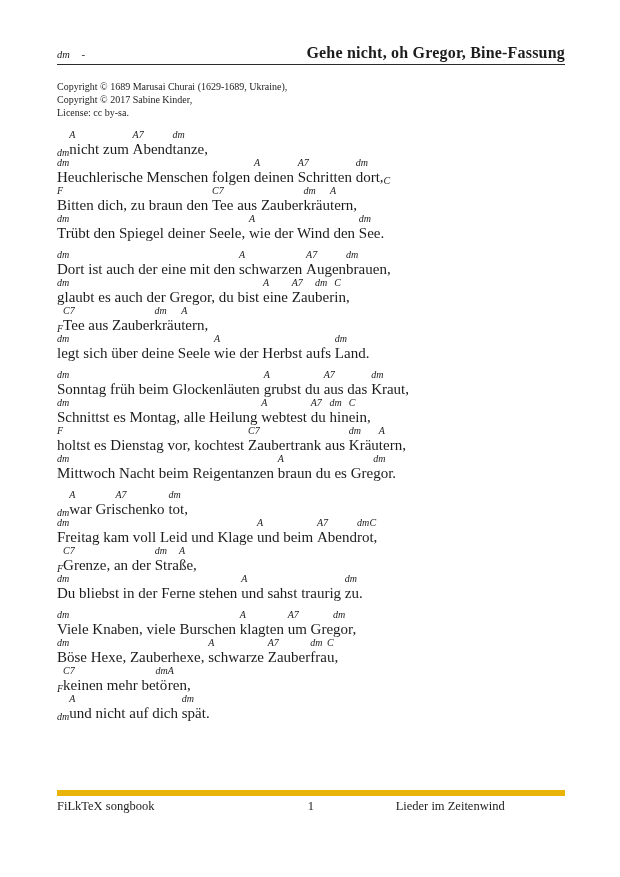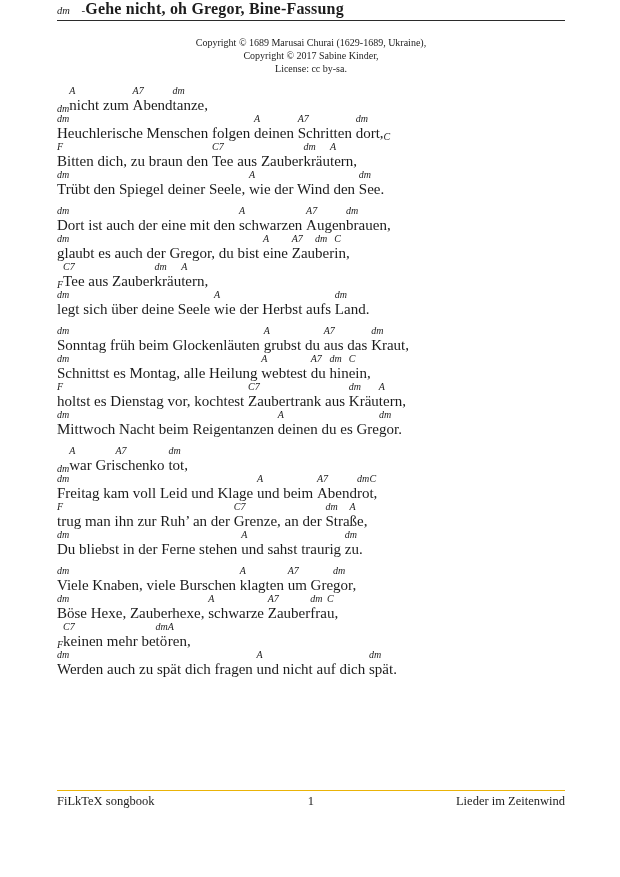--- a/index.html
+++ b/index.html
@@ -8,31 +8,31 @@
     background: #ffffff;
     color: #1c1c1c;
     font-family: "Liberation Serif", "DejaVu Serif", serif;
     position: relative;
     overflow: hidden;
   }
   .sheet { position: absolute; left: 57px; right: 55px; top: 0; }
 
   
   .page-header {
-    display: flex; align-items: baseline;
-    padding-bottom: 2px;
+    display: flex; justify-content: space-between; align-items: baseline;
+    padding-top: 44px; padding-bottom: 2px;
     border-bottom: 1.5px solid #2b2b2b;
   }
   .header-left { font-size: 11px; }
   .header-key { font-style: italic; font-size: 10.5px; }
   .header-dash { margin-left: 9px; font-size: 11px; }
   .page-title { font-weight: bold; font-size: 16px; letter-spacing: 0.2px; }
 
   
-  .copyright { text-align: center; margin-top: 15px; font-size: 10px; line-height: 13px; }
+  .copyright { margin-top: 15px; font-size: 10px; line-height: 13px; }
 
   
   .verses { margin-top: 11px; }
   .verse { margin-bottom: 8px; }
   .line { white-space: nowrap; height: 28px; }
   .seg { display: inline-block; vertical-align: bottom; }
   .chord {
     display: block;
     font-style: italic;
     font-size: 10px; line-height: 10px;
@@ -41,28 +41,28 @@
   }
   .lyr {
     display: block;
     font-size: 15px; line-height: 18px;
     white-space: pre;
   }
 
   
   .page-footer {
     position: absolute; left: 57px; right: 55px; top: 790px;
-    border-top: 1px solid #eab308;
+    border-top: 6px solid #eab308;
     padding-top: 3px;
     display: flex;
     font-size: 12.5px;
   }
   .page-footer .f-left  { flex: 1; text-align: left; }
   .page-footer .f-center{ flex: 1; text-align: center; }
-  .page-footer .f-right { flex: 1; text-align: right; }
+  .page-footer .f-right { flex: 1; }
 </style>
 </head>
 <body>
 
 <div class="sheet">
 
   <div class="page-header">
     <span class="header-left">
       <span class="header-key">dm</span>
       <span class="header-dash">-</span>
@@ -86,33 +86,33 @@
       <div class="verse">
         <div class="line"><span class="seg"><span class="chord">dm</span><span class="lyr">Dort ist auch der eine mit den </span></span><span class="seg"><span class="chord">A</span><span class="lyr">schwarzen </span></span><span class="seg"><span class="chord">A7</span><span class="lyr">Augen</span></span><span class="seg"><span class="chord">dm</span><span class="lyr">brauen,</span></span></div>
         <div class="line"><span class="seg"><span class="chord">dm</span><span class="lyr">glaubt es auch der Gregor, du bist </span></span><span class="seg"><span class="chord">A</span><span class="lyr">eine </span></span><span class="seg"><span class="chord">A7</span><span class="lyr">Zau</span></span><span class="seg"><span class="chord">dm</span><span class="lyr">ber</span></span><span class="seg"><span class="chord">C</span><span class="lyr">in,</span></span></div>
         <div class="line"><span class="seg"><span class="chord">F</span></span><span class="seg"><span class="chord">C7</span><span class="lyr">Tee aus Zauber</span></span><span class="seg"><span class="chord">dm</span><span class="lyr">kräu</span></span><span class="seg"><span class="chord">A</span><span class="lyr">tern,</span></span></div>
         <div class="line"><span class="seg"><span class="chord">dm</span><span class="lyr">legt sich über deine Seele </span></span><span class="seg"><span class="chord">A</span><span class="lyr">wie der Herbst aufs </span></span><span class="seg"><span class="chord">dm</span><span class="lyr">Land.</span></span></div>
       </div>
       <div class="verse">
         <div class="line"><span class="seg"><span class="chord">dm</span><span class="lyr">Sonntag früh beim Glockenläuten </span></span><span class="seg"><span class="chord">A</span><span class="lyr">grubst du </span></span><span class="seg"><span class="chord">A7</span><span class="lyr">aus das </span></span><span class="seg"><span class="chord">dm</span><span class="lyr">Kraut,</span></span></div>
         <div class="line"><span class="seg"><span class="chord">dm</span><span class="lyr">Schnittst es Montag, alle Heilung </span></span><span class="seg"><span class="chord">A</span><span class="lyr">webtest </span></span><span class="seg"><span class="chord">A7</span><span class="lyr">du </span></span><span class="seg"><span class="chord">dm</span><span class="lyr">hin</span></span><span class="seg"><span class="chord">C</span><span class="lyr">ein,</span></span></div>
         <div class="line"><span class="seg"><span class="chord">F</span><span class="lyr">holtst es Dienstag vor, kochtest </span></span><span class="seg"><span class="chord">C7</span><span class="lyr">Zaubertrank aus </span></span><span class="seg"><span class="chord">dm</span><span class="lyr">Kräu</span></span><span class="seg"><span class="chord">A</span><span class="lyr">tern,</span></span></div>
-        <div class="line"><span class="seg"><span class="chord">dm</span><span class="lyr">Mittwoch Nacht beim Reigentanzen </span></span><span class="seg"><span class="chord">A</span><span class="lyr">deinen du es Gre</span></span><span class="seg"><span class="chord">dm</span><span class="lyr">gor.</span></span></div>
+        <div class="line"><span class="seg"><span class="chord">dm</span><span class="lyr">Mittwoch Nacht beim Reigentanzen </span></span><span class="seg"><span class="chord">A</span><span class="lyr">braun du es Gre</span></span><span class="seg"><span class="chord">dm</span><span class="lyr">gor.</span></span></div>
       </div>
       <div class="verse">
         <div class="line"><span class="seg"><span class="chord">dm</span></span><span class="seg"><span class="chord">A</span><span class="lyr">war Gri</span></span><span class="seg"><span class="chord">A7</span><span class="lyr">schenko </span></span><span class="seg"><span class="chord">dm</span><span class="lyr">tot,</span></span></div>
         <div class="line"><span class="seg"><span class="chord">dm</span><span class="lyr">Freitag kam voll Leid und Klage </span></span><span class="seg"><span class="chord">A</span><span class="lyr">und beim </span></span><span class="seg"><span class="chord">A7</span><span class="lyr">Abend</span></span><span class="seg"><span class="chord">dm</span><span class="lyr">ro</span></span><span class="seg"><span class="chord">C</span><span class="lyr">t,</span></span></div>
-        <div class="line"><span class="seg"><span class="chord">F</span><span class="lyr">trug man ihn zur Ruh’ an der </span></span><span class="seg"><span class="chord">C7</span><span class="lyr">Grenze, an der </span></span><span class="seg"><span class="chord">dm</span><span class="lyr">Stra</span></span><span class="seg"><span class="chord">A</span><span class="lyr">ße,</span></span></div>
+        <div class="line"><span class="seg"><span class="chord">F</span></span><span class="seg"><span class="chord">C7</span><span class="lyr">Grenze, an der </span></span><span class="seg"><span class="chord">dm</span><span class="lyr">Stra</span></span><span class="seg"><span class="chord">A</span><span class="lyr">ße,</span></span></div>
         <div class="line"><span class="seg"><span class="chord">dm</span><span class="lyr">Du bliebst in der Ferne stehen </span></span><span class="seg"><span class="chord">A</span><span class="lyr">und sahst traurig </span></span><span class="seg"><span class="chord">dm</span><span class="lyr">zu.</span></span></div>
       </div>
       <div class="verse">
         <div class="line"><span class="seg"><span class="chord">dm</span><span class="lyr">Viele Knaben, viele Burschen </span></span><span class="seg"><span class="chord">A</span><span class="lyr">klagten </span></span><span class="seg"><span class="chord">A7</span><span class="lyr">um Gre</span></span><span class="seg"><span class="chord">dm</span><span class="lyr">gor,</span></span></div>
         <div class="line"><span class="seg"><span class="chord">dm</span><span class="lyr">Böse Hexe, Zauberhexe, </span></span><span class="seg"><span class="chord">A</span><span class="lyr">schwarze </span></span><span class="seg"><span class="chord">A7</span><span class="lyr">Zauber</span></span><span class="seg"><span class="chord">dm</span><span class="lyr">fra</span></span><span class="seg"><span class="chord">C</span><span class="lyr">u,</span></span></div>
         <div class="line"><span class="seg"><span class="chord">F</span></span><span class="seg"><span class="chord">C7</span><span class="lyr">keinen mehr be</span></span><span class="seg"><span class="chord">dm</span><span class="lyr">tö</span></span><span class="seg"><span class="chord">A</span><span class="lyr">ren,</span></span></div>
-        <div class="line"><span class="seg"><span class="chord">dm</span><span class="lyr">Werden auch zu spät dich fragen </span></span><span class="seg"><span class="chord">A</span><span class="lyr">und nicht auf dich </span></span><span class="seg"><span class="chord">dm</span><span class="lyr">spät.</span></span></div>
+        <div class="line"><span class="seg"><span class="chord">dm</span></span><span class="seg"><span class="chord">A</span><span class="lyr">und nicht auf dich </span></span><span class="seg"><span class="chord">dm</span><span class="lyr">spät.</span></span></div>
       </div>
     </div>
 
 </div>
 
 <div class="page-footer">
   <span class="f-left">FiLkTeX songbook</span>
   <span class="f-center">1</span>
   <span class="f-right">Lieder im Zeitenwind</span>
 </div>

